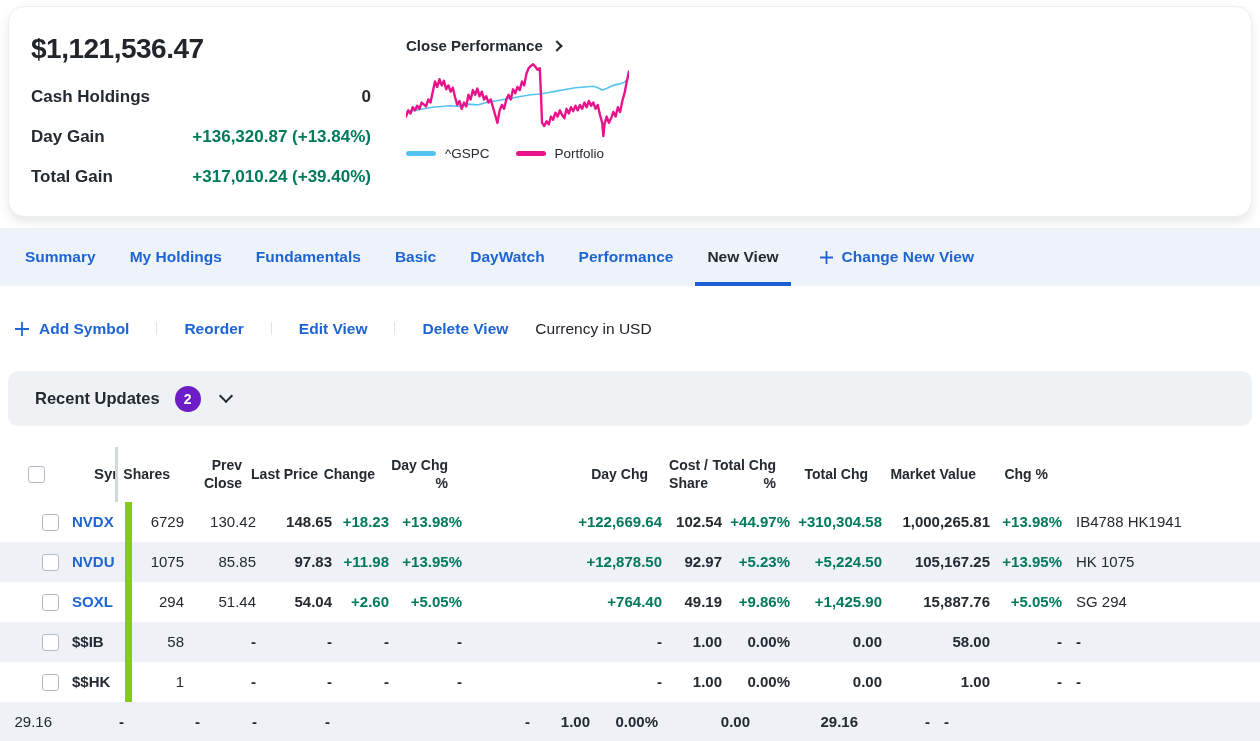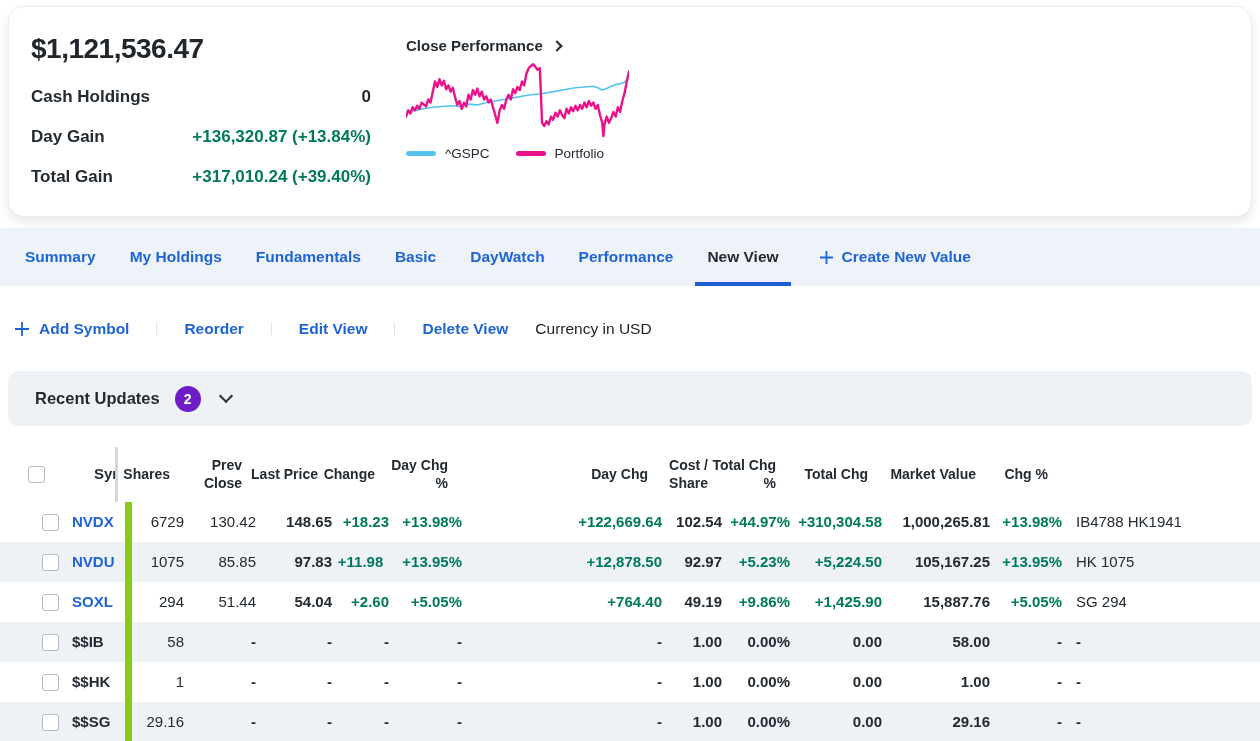--- a/index.html
+++ b/index.html
@@ -131,21 +131,21 @@
   <div class="tab">My Holdings</div>
   <div class="tab">Fundamentals</div>
   <div class="tab">Basic</div>
   <div class="tab">DayWatch</div>
   <div class="tab">Performance</div>
   <div class="tab active">New View</div>
   <div class="tab-create">
     <svg width="15" height="15" viewBox="0 0 15 15">
       <path d="M7.5 1v13M1 7.5h13" stroke="#1e64d4" stroke-width="1.8" fill="none"></path>
     </svg>
-    <span>Create New Value</span>
+    <span>Change New View</span>
   </div>
 </div>
 
 <div class="action-row">
   <div class="action-item">
     <svg width="16" height="16" viewBox="0 0 16 16">
       <path d="M8 1v14M1 8h14" stroke="#1e64d4" stroke-width="1.8" fill="none"></path>
     </svg>
     <span>Add Symbol</span>
   </div>
@@ -224,21 +224,21 @@
         <div class="t-cell left col-notes" style="width: 212px;"><span class="c-reg cell-notes">IB4788 HK1941</span></div>
       </div>
       <div class="t-row">
         <div class="t-cell left col-symbol col-symbol" style="width: 118px;">
           <span class="checkbox"></span>
           <span class="sym-label sym-link">NVDU</span>
         </div>
         <div class="t-cell right col-shares" style="width: 52px;"><span class="c-reg">1075</span></div>
         <div class="t-cell right col-prev_close" style="width: 72px;"><span class="c-reg">85.85</span></div>
         <div class="t-cell right col-last_price" style="width: 76px;"><span class="c-bold">97.83</span></div>
-        <div class="t-cell right col-change" style="width: 57px; text-align: center;"><span class="c-green">+11.98</span></div>
+        <div class="t-cell right col-change" style="width: 57px;"><span class="c-green">+11.98</span></div>
         <div class="t-cell right col-day_chg_pct" style="width: 73px;"><span class="c-green">+13.95%</span></div>
         <div class="t-cell right col-day_chg" style="width: 200px;"><span class="c-green">+12,878.50</span></div>
         <div class="t-cell right col-cost_share" style="width: 60px;"><span class="c-bold">92.97</span></div>
         <div class="t-cell right col-total_chg_pct" style="width: 68px;"><span class="c-green">+5.23%</span></div>
         <div class="t-cell right col-total_chg" style="width: 92px;"><span class="c-green">+5,224.50</span></div>
         <div class="t-cell right col-market_value" style="width: 108px;"><span class="c-bold">105,167.25</span></div>
         <div class="t-cell right col-chg_pct" style="width: 72px;"><span class="c-green">+13.95%</span></div>
         <div class="t-cell left col-notes" style="width: 212px;"><span class="c-reg cell-notes">HK 1075</span></div>
       </div>
       <div class="t-row">
@@ -289,24 +289,20 @@
         <div class="t-cell right col-day_chg_pct" style="width: 73px;"><span class="c-bold">-</span></div>
         <div class="t-cell right col-day_chg" style="width: 200px;"><span class="c-bold">-</span></div>
         <div class="t-cell right col-cost_share" style="width: 60px;"><span class="c-bold">1.00</span></div>
         <div class="t-cell right col-total_chg_pct" style="width: 68px;"><span class="c-bold">0.00%</span></div>
         <div class="t-cell right col-total_chg" style="width: 92px;"><span class="c-bold">0.00</span></div>
         <div class="t-cell right col-market_value" style="width: 108px;"><span class="c-bold">1.00</span></div>
         <div class="t-cell right col-chg_pct" style="width: 72px;"><span class="c-bold">-</span></div>
         <div class="t-cell left col-notes" style="width: 212px;"><span class="c-bold cell-notes">-</span></div>
       </div>
       <div class="t-row">
-        <div class="t-cell left col-symbol col-symbol" style="width: 118px;">
-          <span class="checkbox"></span>
-          <span class="sym-label sym-cash">$$SG</span>
-        </div>
         <div class="t-cell right col-shares" style="width: 52px;"><span class="c-reg">29.16</span></div>
         <div class="t-cell right col-prev_close" style="width: 72px;"><span class="c-bold">-</span></div>
         <div class="t-cell right col-last_price" style="width: 76px;"><span class="c-bold">-</span></div>
         <div class="t-cell right col-change" style="width: 57px;"><span class="c-bold">-</span></div>
         <div class="t-cell right col-day_chg_pct" style="width: 73px;"><span class="c-bold">-</span></div>
         <div class="t-cell right col-day_chg" style="width: 200px;"><span class="c-bold">-</span></div>
         <div class="t-cell right col-cost_share" style="width: 60px;"><span class="c-bold">1.00</span></div>
         <div class="t-cell right col-total_chg_pct" style="width: 68px;"><span class="c-bold">0.00%</span></div>
         <div class="t-cell right col-total_chg" style="width: 92px;"><span class="c-bold">0.00</span></div>
         <div class="t-cell right col-market_value" style="width: 108px;"><span class="c-bold">29.16</span></div>

